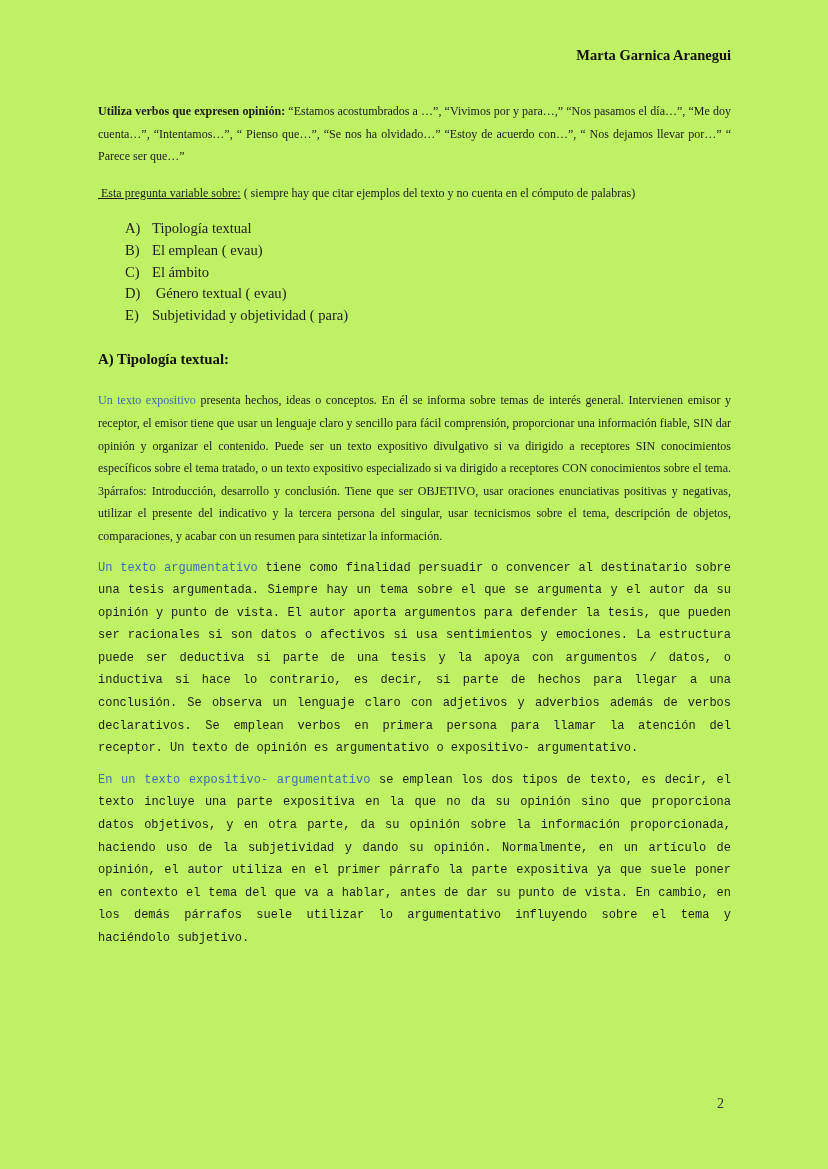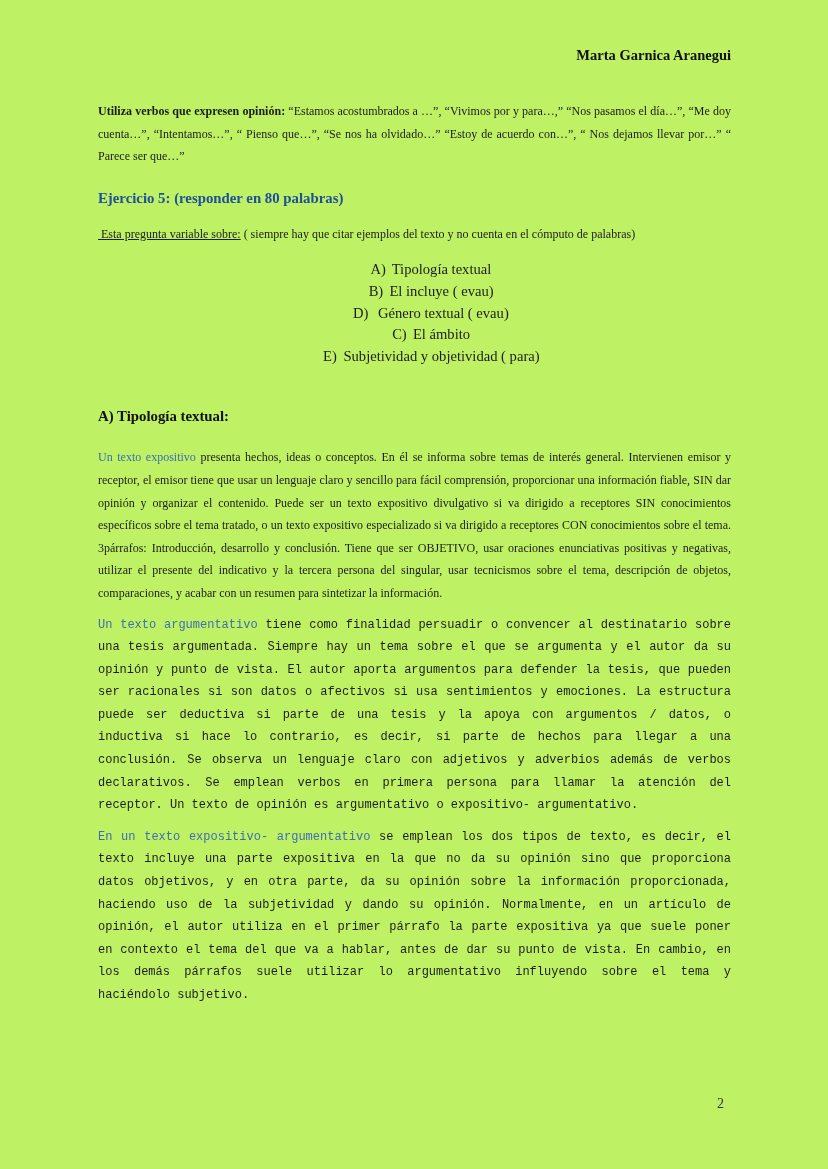--- a/index.html
+++ b/index.html
@@ -43,28 +43,27 @@
     margin-top: 14px;
     white-space: pre-wrap;
   }
   .underlined { text-decoration: underline; }
   .options {
     list-style: none;
     margin: 14px 0 0 0;
     padding: 0 0 0 27px;
     font-size: 14.6px;
     line-height: 21.6px;
-    text-align: center;
   }
   .options .letter {
     display: inline-block;
     width: 27px;
   }
   .section-heading {
-    margin-top: 38px;
+    margin-top: 22px;
     font-size: 14.8px;
     line-height: 22px;
     font-weight: bold;
     color: #111111;
   }
   .intro2 { margin-top: 15px; }
   .para { margin-top: 10px; }
   .para + .para { margin-top: 9px; font-family: Liberation Mono, monospace; }
   .lead-blue { color: #3e6cb5; }
   .bold { font-weight: bold; }
@@ -81,29 +80,28 @@
 <body>
 
 <div class="page">
 
   <div class="header">
     <span>Marta Garnica Aranegui</span>
   </div>
 
   <p class="body-text intro-para"><span class="bold">Utiliza verbos que expresen opinión:</span><span> “Estamos acostumbrados a …”, “Vivimos por y para…,” “Nos pasamos el día…”,  “Me doy cuenta…”, “Intentamos…”, “ Pienso que…”, “Se nos ha olvidado…” “Estoy de acuerdo con…”, “ Nos dejamos llevar por…” “ Parece ser que…”</span></p>
 
-  <p class="exercise-heading">Ejercicio 5: (responder en 80 palabras)</p>
 
   <p class="body-text question-line"><span class="underlined"> Esta pregunta variable sobre:</span><span> ( siempre hay que citar ejemplos del texto y no cuenta en el cómputo de palabras)</span></p>
 
   <ul class="options">
     <li><span class="letter">A)</span><span>Tipología textual</span></li>
-    <li><span class="letter">B)</span><span>El incluye ( evau)</span></li>
+    <li><span class="letter">B)</span><span>El emplean ( evau)</span></li>
+    <li><span class="letter">C)</span><span>El ámbito</span></li>
     <li><span class="letter">D)</span><span> Género textual ( evau)</span></li>
-    <li><span class="letter">C)</span><span>El ámbito</span></li>
     <li><span class="letter">E)</span><span>Subjetividad y objetividad ( para)</span></li>
   </ul>
 
   <p class="section-heading">A) Tipología textual:</p>
 
 
   <div class="spacer-sm"></div>
 
   <p class="body-text para"><span class="lead-blue">Un texto expositivo</span><span> presenta hechos, ideas o conceptos. En él se informa sobre temas de interés general. Intervienen emisor y receptor, el emisor tiene que usar un lenguaje claro y sencillo para fácil comprensión, proporcionar una información fiable, SIN dar opinión y organizar el contenido. Puede ser un texto expositivo divulgativo si va dirigido a receptores SIN conocimientos específicos sobre el tema tratado, o un texto expositivo especializado si va dirigido a receptores CON conocimientos sobre el tema. 3párrafos: Introducción, desarrollo y conclusión. Tiene que ser OBJETIVO, usar oraciones enunciativas positivas y negativas,  utilizar el presente del indicativo y la tercera persona del singular, usar tecnicismos sobre el tema, descripción de objetos, comparaciones, y acabar con un resumen para sintetizar la información.</span></p>
 

